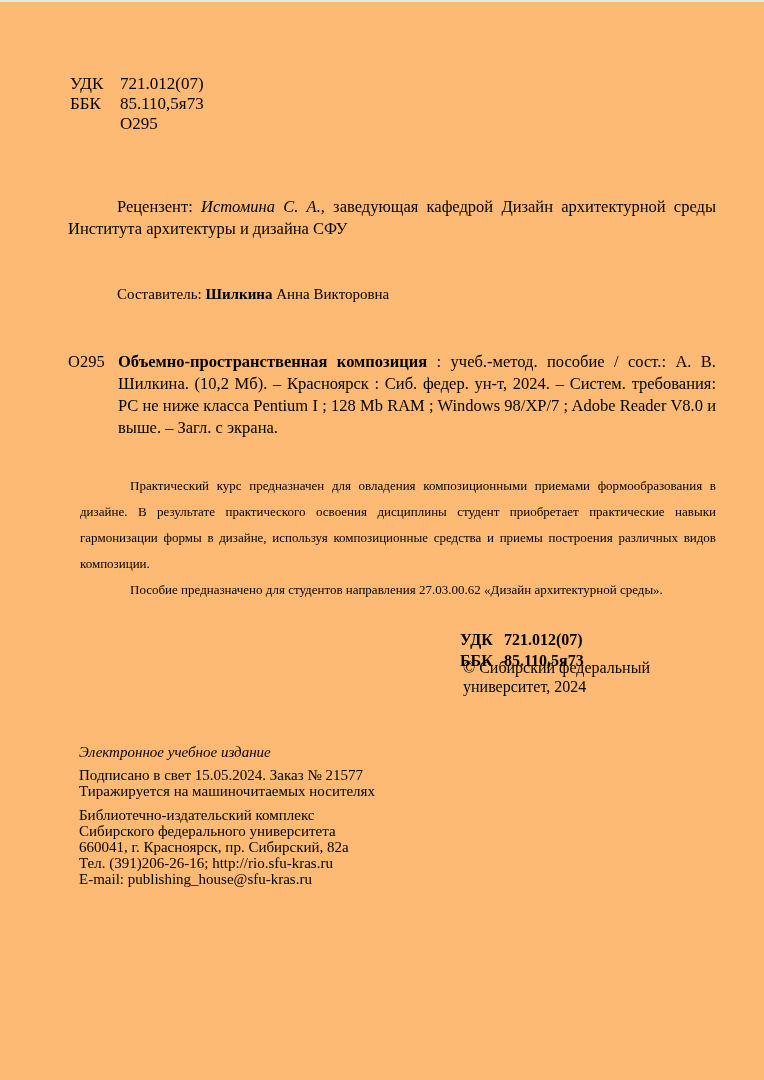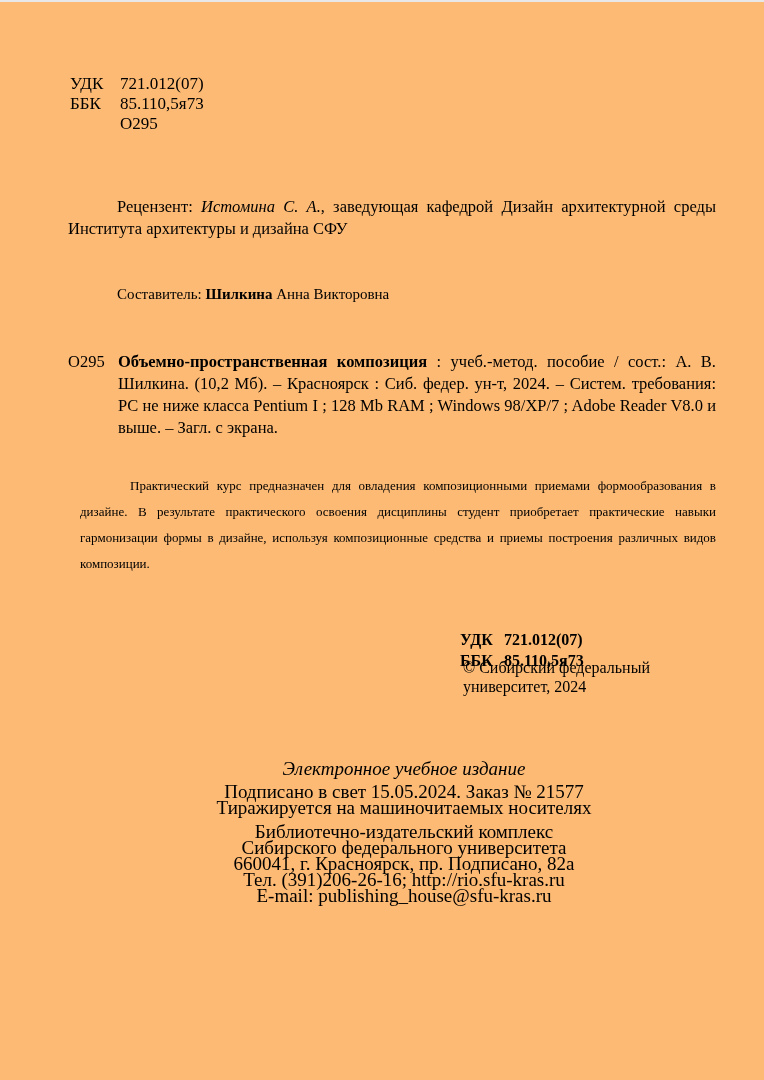--- a/index.html
+++ b/index.html
@@ -95,24 +95,23 @@
     top: 657px;
     width: 212px;
     font-size: 16px;
     line-height: 18.5px;
   }
 
   
   .colophon {
     position: absolute;
     left: 79px;
-    top: 759px;
+    top: 743px;
     width: 650px;
-    text-align: center;
-    font-size: 19px;
+    font-size: 15px;
     line-height: 15.8px;
   }
   .colophon .edition {
     font-style: italic;
     margin-bottom: 6px;
   }
   .colophon .group { margin-top: 7px; }
   .colophon .group.pub { margin-top: 9px; }
 </style>
 </head>
@@ -136,20 +135,21 @@
 
   <p class="compiler"><span>Составитель: </span><b>Шилкина</b><span> Анна Викторовна</span></p>
 
   <div class="bib">
     <span class="bib-code">О295</span>
     <p><b>Объемно-пространственная композиция</b><span> : учеб.-метод. пособие / сост.: А. В. Шилкина. (10,2 Мб). – Красноярск : Сиб. федер. ун-т, 2024. – Систем. требования: PC не ниже класса Pentium I ; 128 Mb RAM ; Windows 98/XP/7 ; Adobe Reader V8.0 и выше. – Загл. с экрана.</span></p>
   </div>
 
   <div class="annotation">
     <p>Практический курс предназначен для овладения композиционными приемами формообразования в дизайне. В результате практического освоения дисциплины студент приобретает практические навыки гармонизации формы в дизайне, используя композиционные средства и приемы построения различных видов композиции.</p>
+    <p>Пособие предназначено для студентов направления 27.03.00.62 «Дизайн архитектурной среды».</p>
   </div>
 
   <div class="class-bottom">
     <div>
       <span class="lbl">УДК</span><span>721.012(07)</span>
     </div>
     <div>
       <span class="lbl">ББК</span><span>85.110,5я73</span>
     </div>
   </div>
@@ -160,19 +160,19 @@
     <div class="edition">Электронное учебное издание</div>
     <div class="group">
     </div>
     <div class="group">
       <div>Подписано в свет 15.05.2024. Заказ № 21577</div>
       <div>Тиражируется на машиночитаемых носителях</div>
     </div>
     <div class="group pub">
       <div>Библиотечно-издательский комплекс</div>
       <div>Сибирского федерального университета</div>
-      <div>660041, г. Красноярск, пр. Подписано, 82а</div>
+      <div>660041, г. Красноярск, пр. Сибирский, 82а</div>
       <div>Тел. (391)206-26-16; http://rio.sfu-kras.ru</div>
       <div>E-mail: publishing_house@sfu-kras.ru</div>
     </div>
   </div>
 
 </div>
 
 </body></html>

